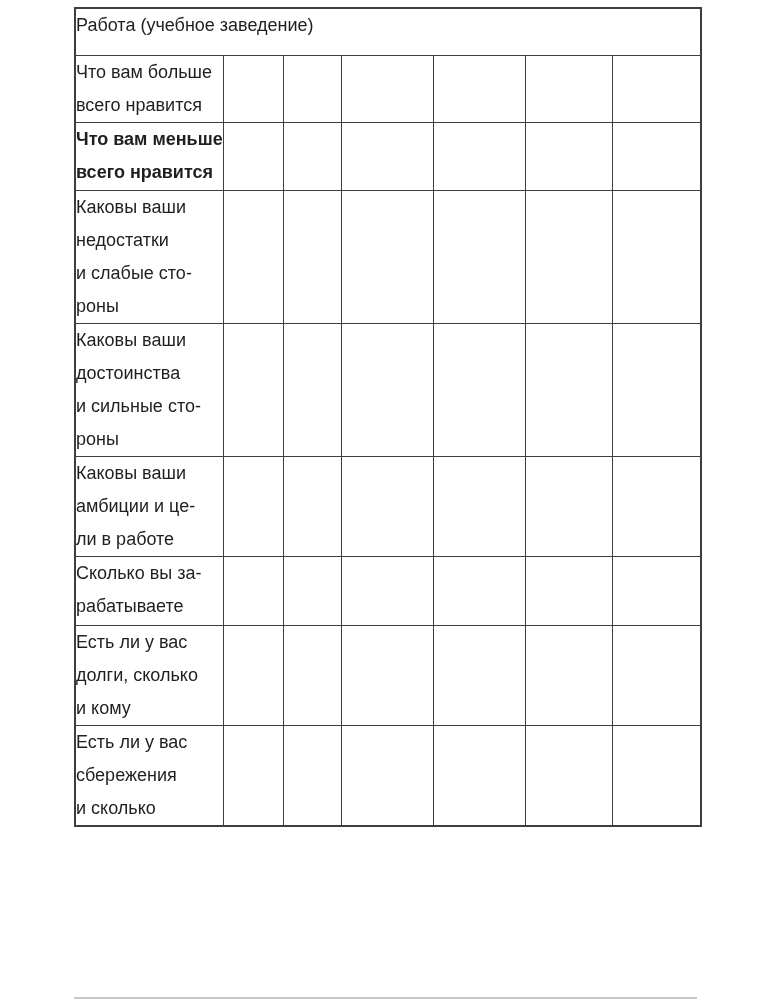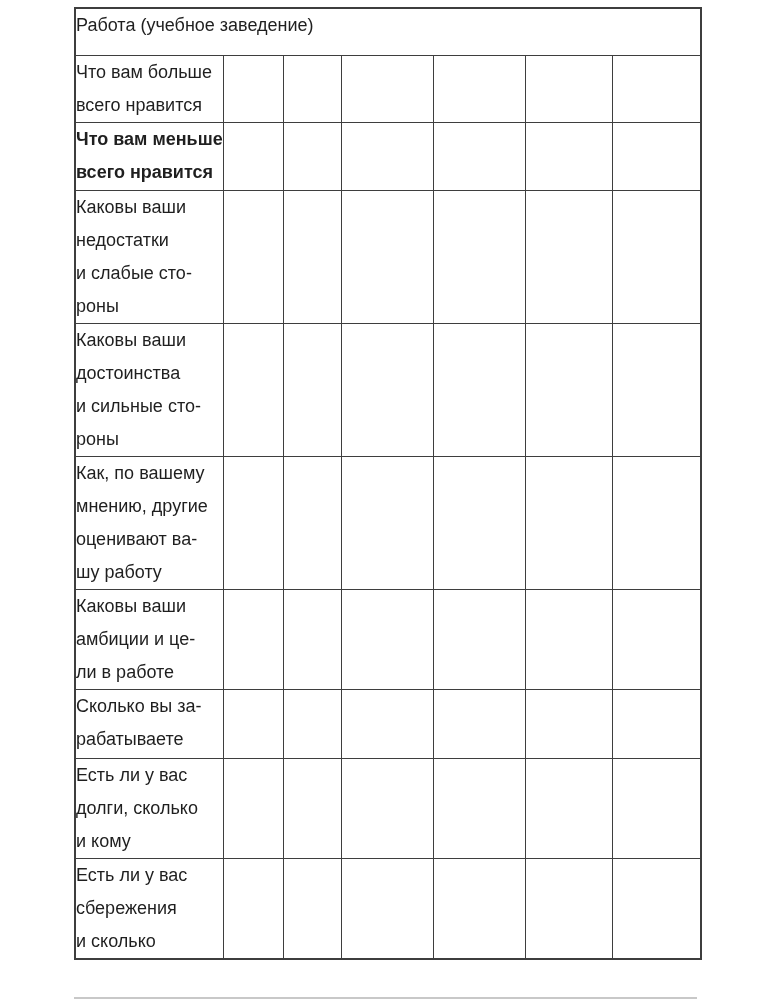--- a/index.html
+++ b/index.html
@@ -125,32 +125,20 @@
 и сильные сто-
 роны</td>
       <td></td>
       <td></td>
       <td></td>
       <td></td>
       <td></td>
       <td></td>
     </tr>
 
-    <tr class="h129">
-      <td class="label-cell">Как, по вашему
-мнению, другие
-оценивают ва-
-шу работу</td>
-      <td></td>
-      <td></td>
-      <td></td>
-      <td></td>
-      <td></td>
-      <td></td>
-    </tr>
 
     <tr class="h98">
       <td class="label-cell">Каковы ваши
 амбиции и це-
 ли в работе</td>
       <td></td>
       <td></td>
       <td></td>
       <td></td>
       <td></td>

